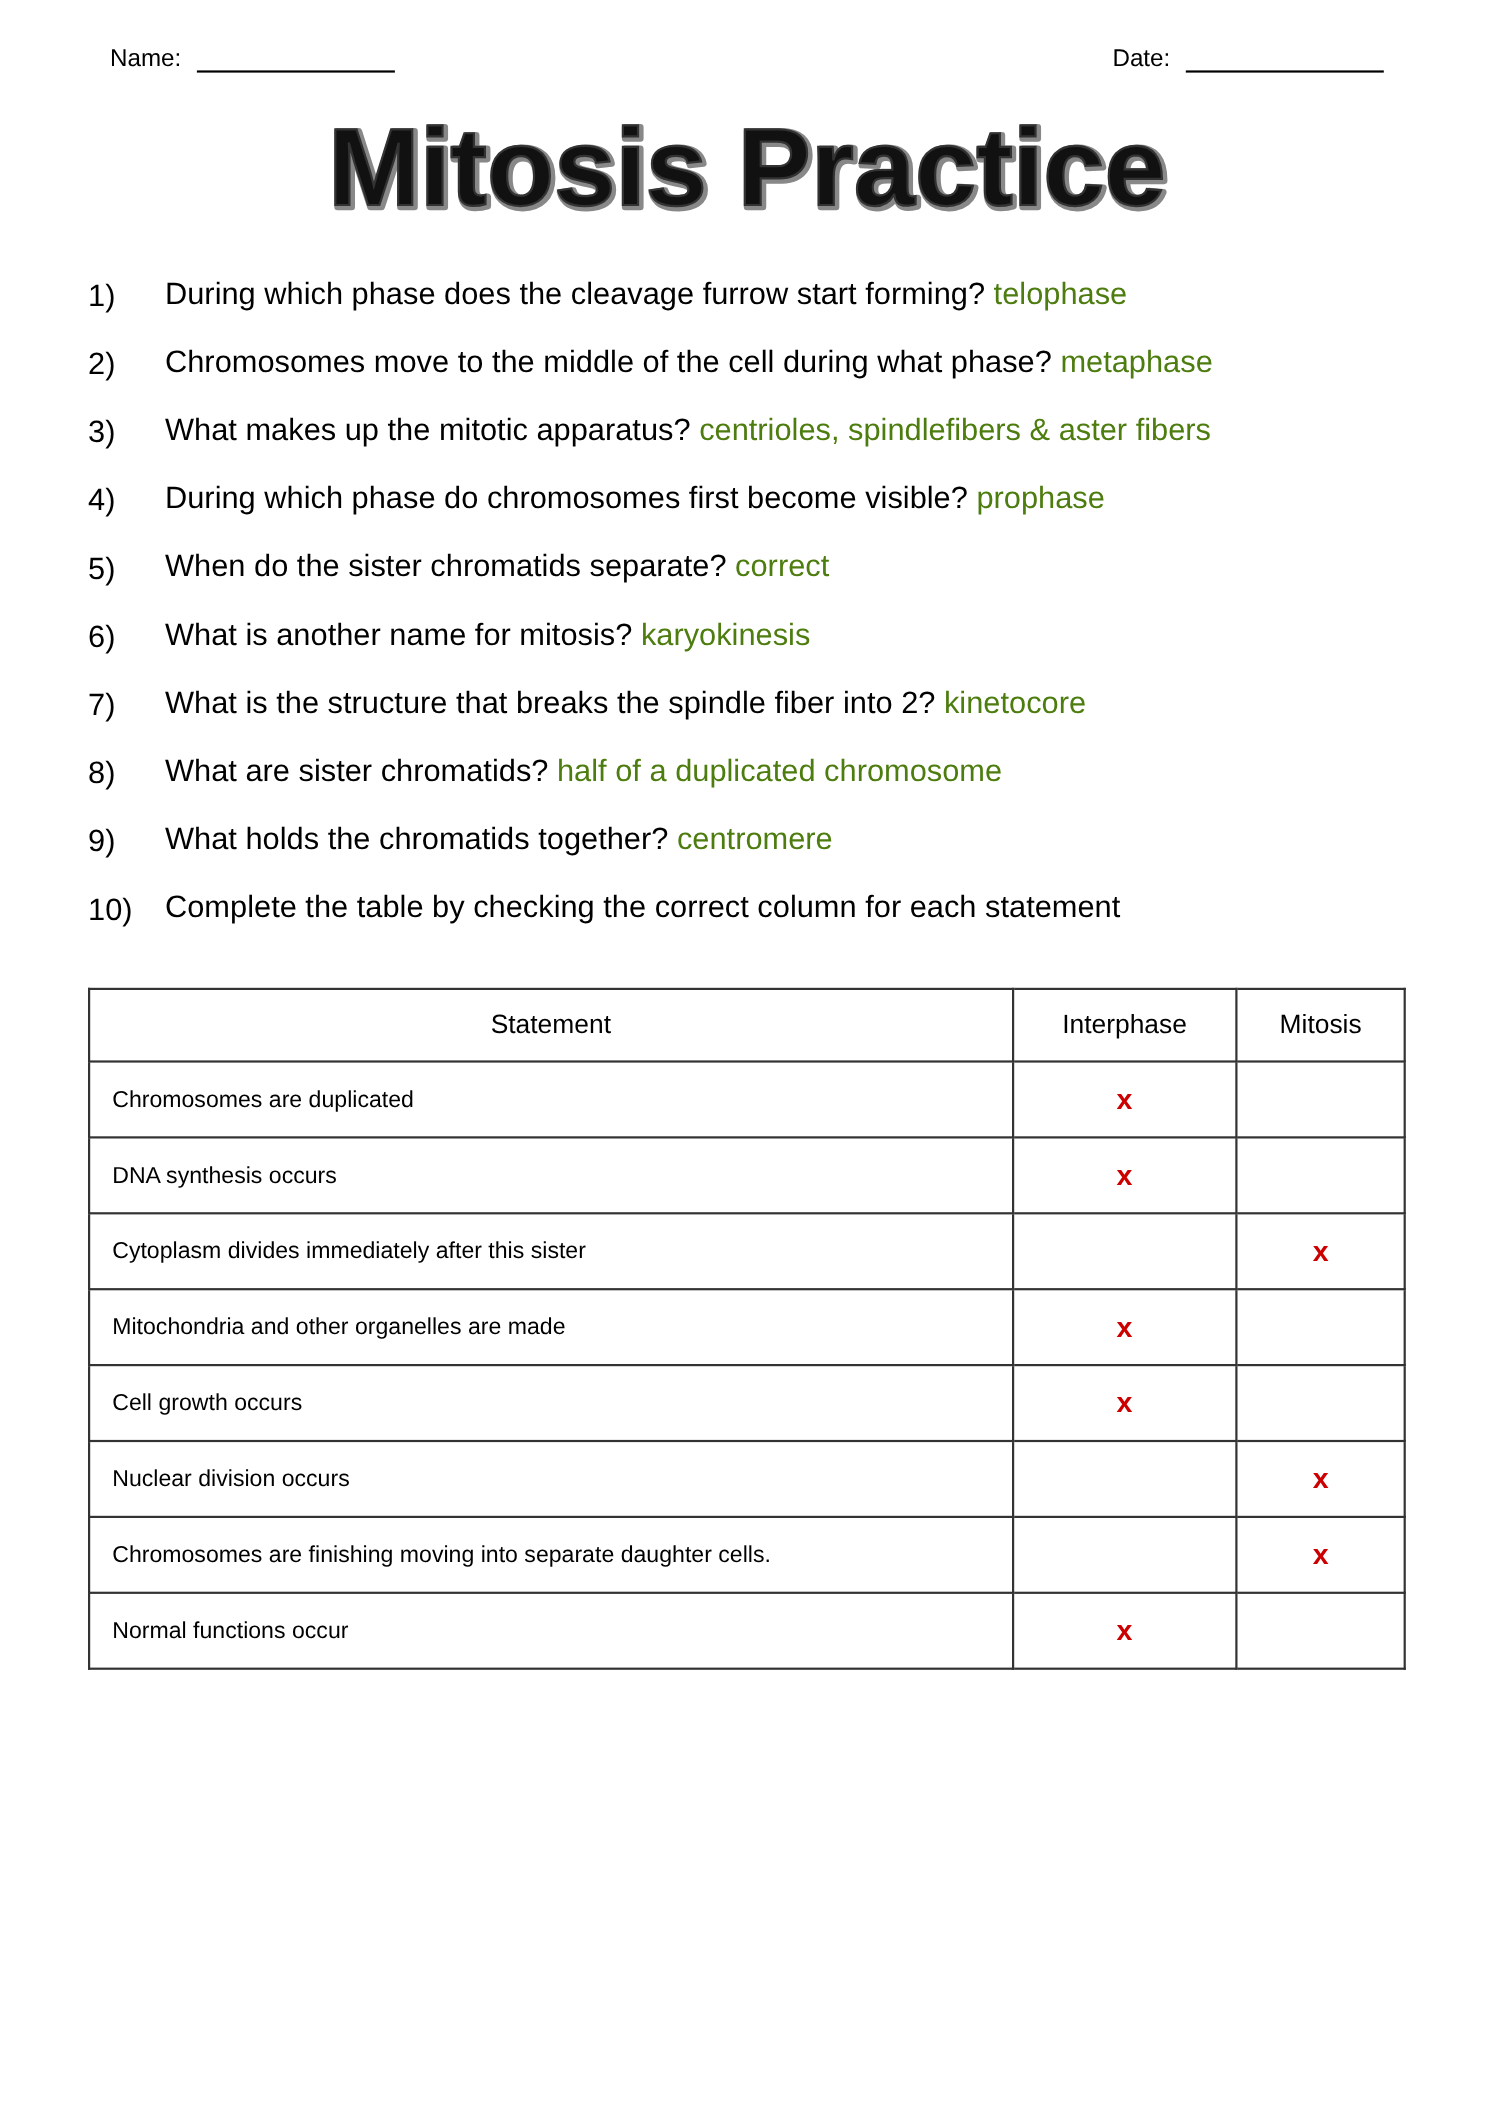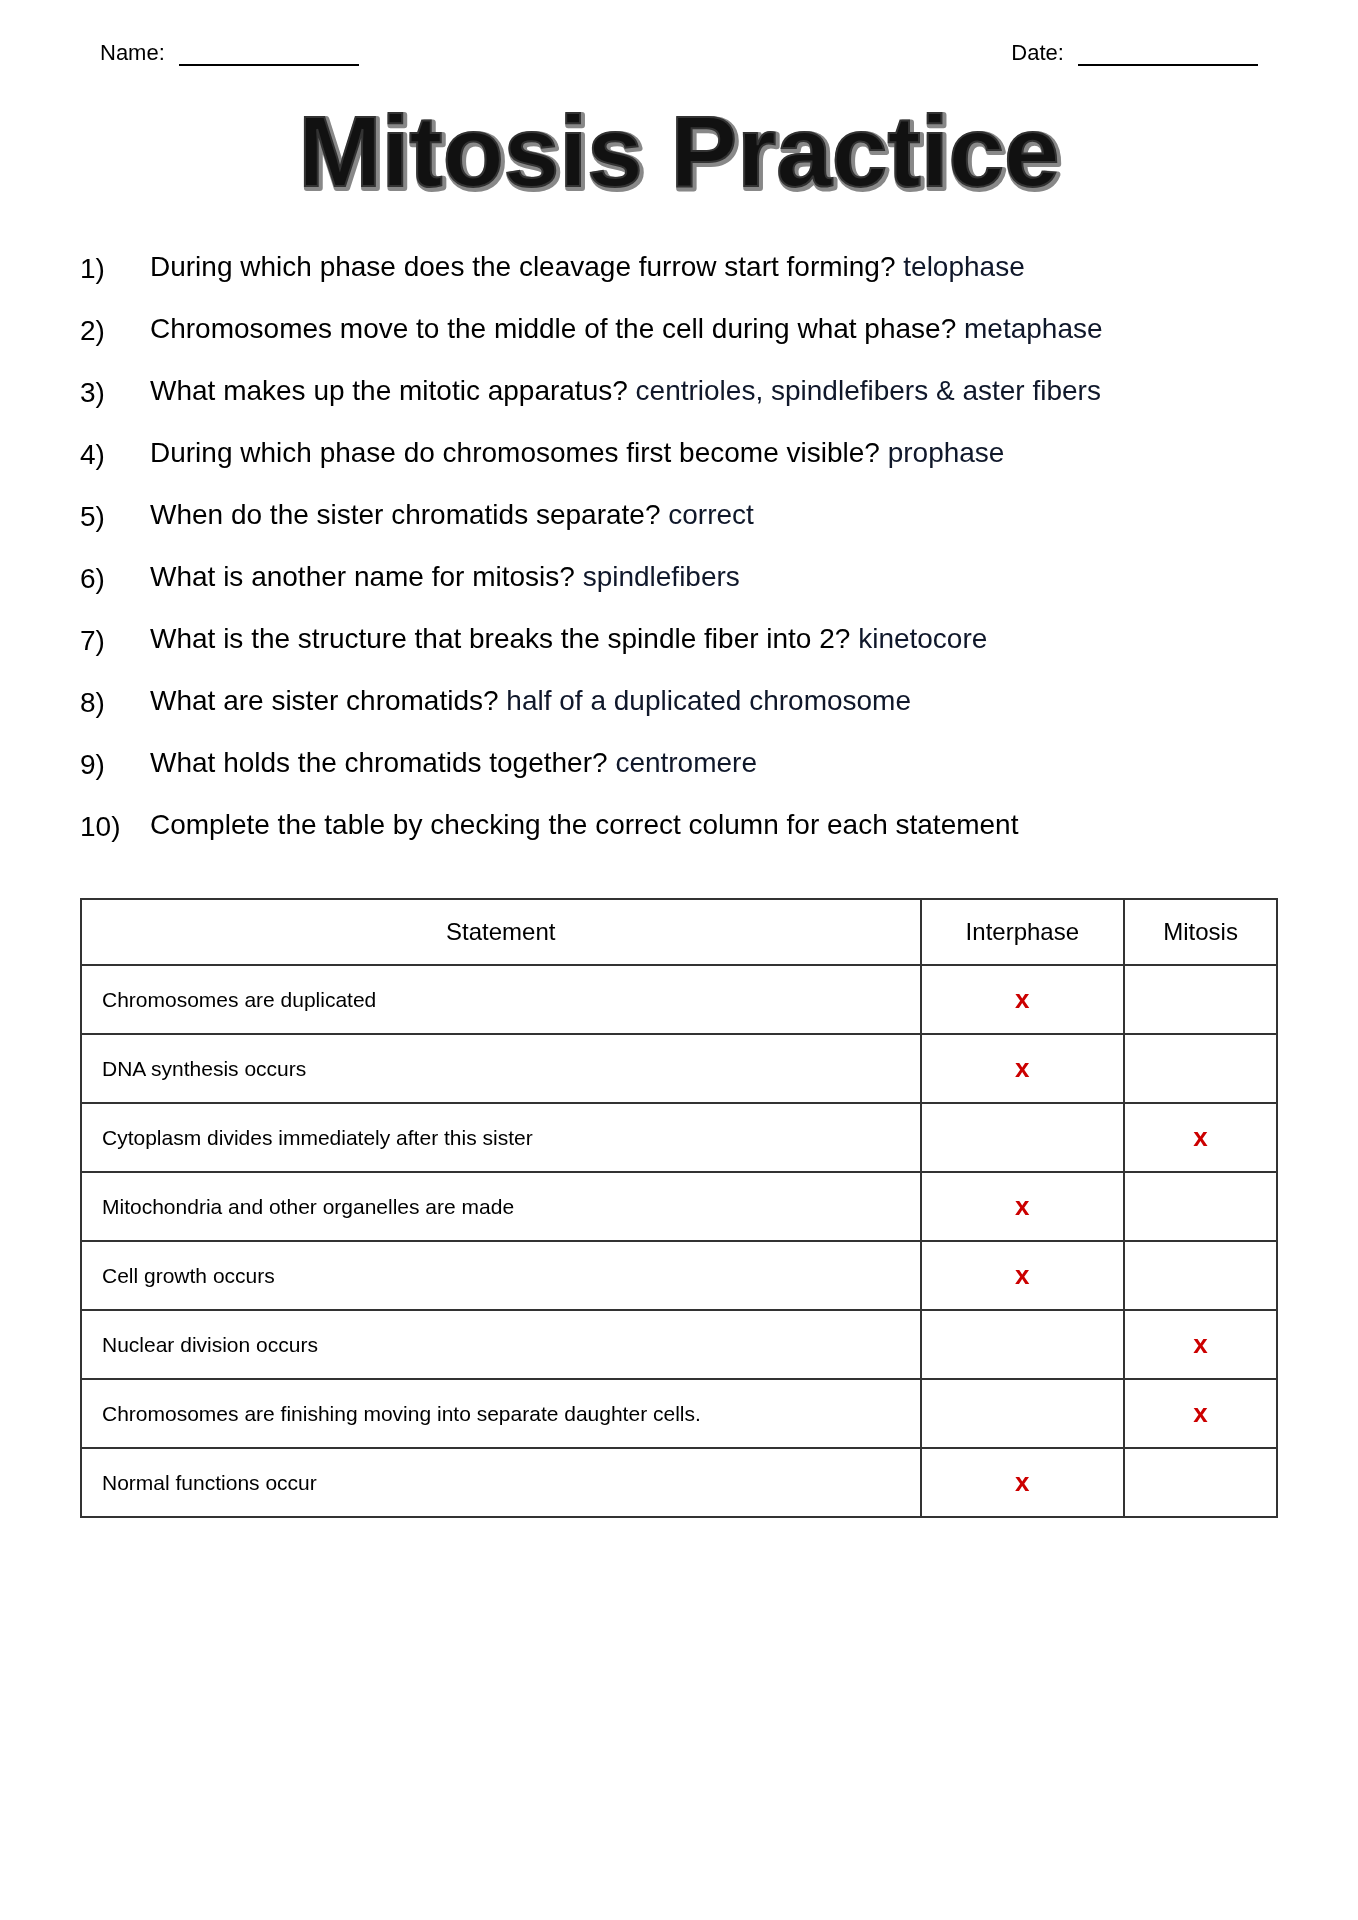--- a/index.html
+++ b/index.html
@@ -68,21 +68,21 @@
       padding-top: 2px;
     }
 
     .question-text {
       flex: 1;
       font-size: 28px;
       line-height: 1.5;
     }
 
     .answer {
-      color: #0f172a;
+      color: #4d7c0f;
       font-size: 28px;
     }
 
     .table-section {
       margin-top: 30px;
     }
 
     table {
       width: 100%;
       border-collapse: collapse;
@@ -161,21 +161,21 @@
     <li class="question-item">
       <span class="question-number">4)</span>
       <div class="question-text">During which phase do chromosomes first become visible? <span class="answer">prophase</span></div>
     </li>
     <li class="question-item">
       <span class="question-number">5)</span>
       <div class="question-text">When do the sister chromatids separate? <span class="answer">correct</span></div>
     </li>
     <li class="question-item">
       <span class="question-number">6)</span>
-      <div class="question-text">What is another name for mitosis? <span class="answer">spindlefibers</span></div>
+      <div class="question-text">What is another name for mitosis? <span class="answer">karyokinesis</span></div>
     </li>
     <li class="question-item">
       <span class="question-number">7)</span>
       <div class="question-text">What is the structure that breaks the spindle fiber into 2? <span class="answer">kinetocore</span></div>
     </li>
     <li class="question-item">
       <span class="question-number">8)</span>
       <div class="question-text">What are sister chromatids? <span class="answer">half of a duplicated chromosome</span></div>
     </li>
     <li class="question-item">

